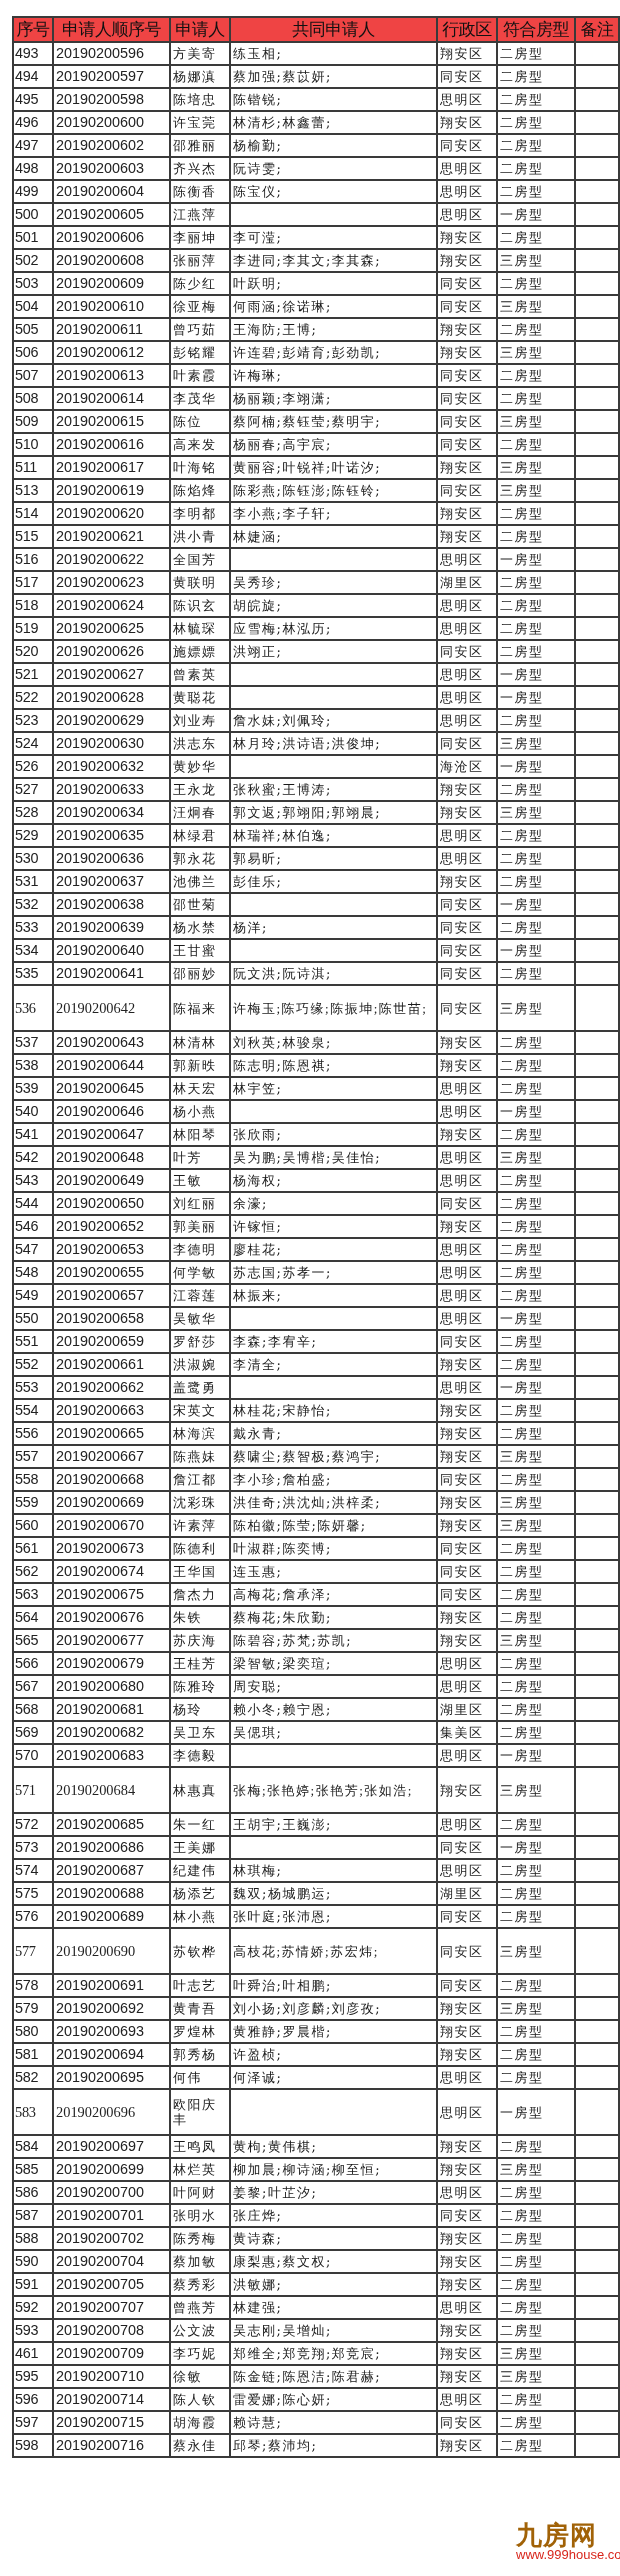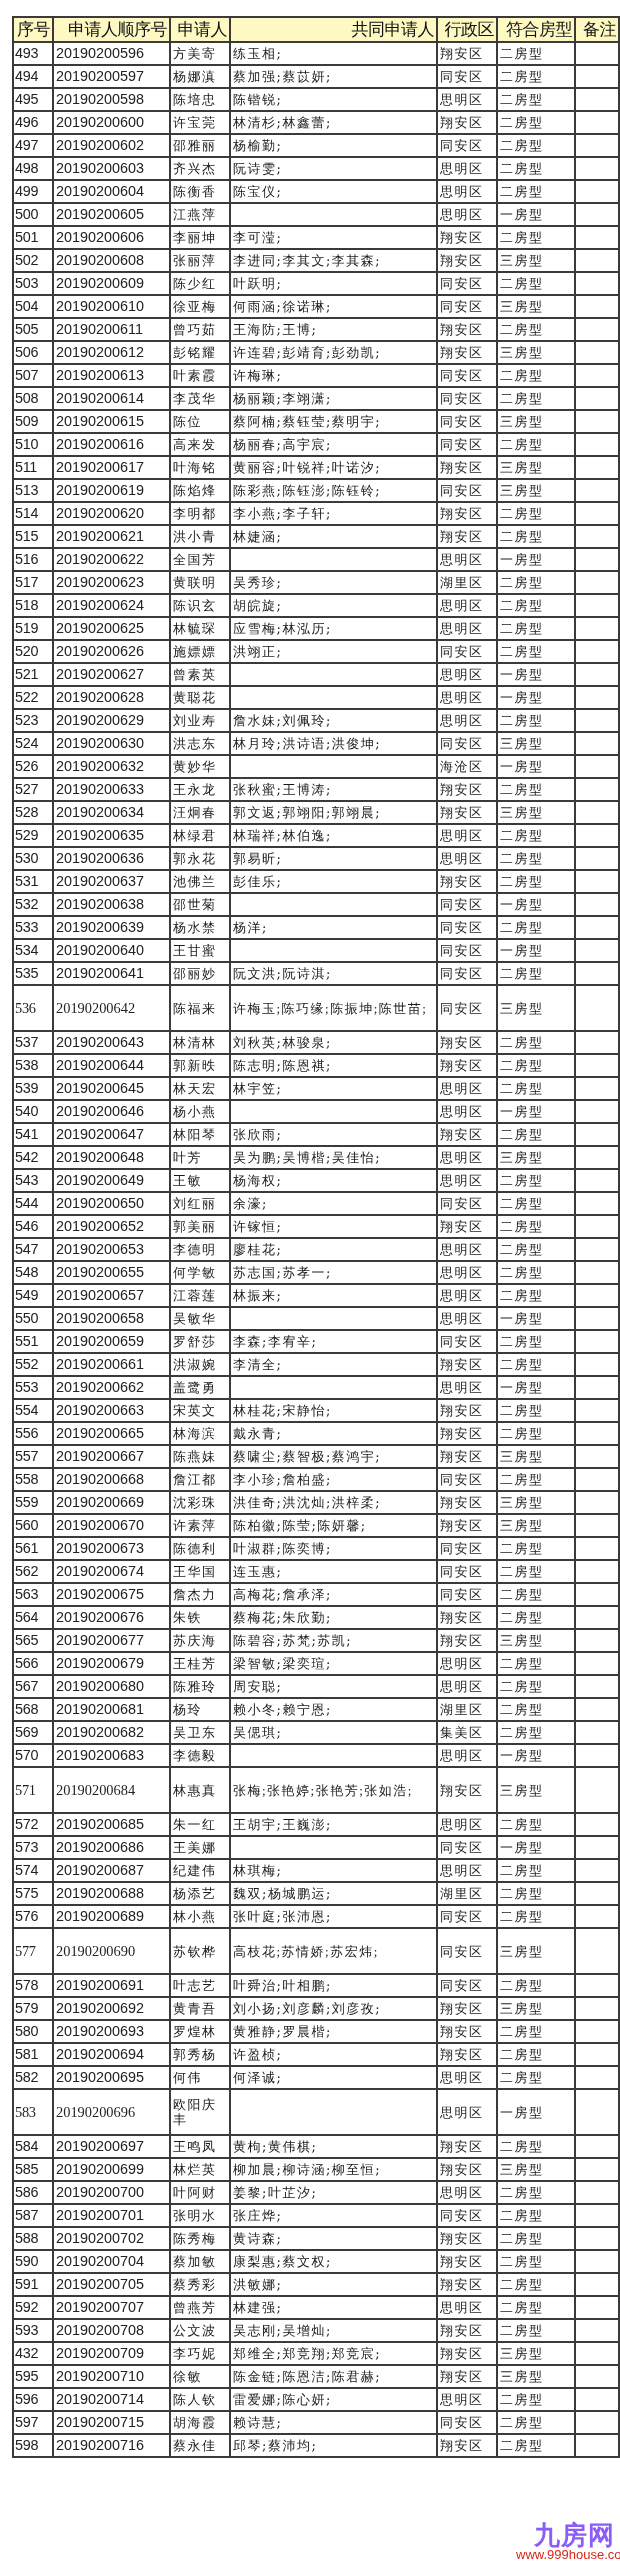--- a/index.html
+++ b/index.html
@@ -5,31 +5,31 @@
   html, body { margin: 0; padding: 0; background: #ffffff; }
   body { width: 620px; height: 2576px; position: relative; overflow: hidden;
          font-family: "DejaVu Serif", "Liberation Serif", serif; color: #1a1a1a; }
   .wrap { position: absolute; left: 12px; top: 16px; width: 606px; }
   table { border-collapse: collapse; table-layout: fixed; width: 606px; }
   col.c-no { width: 40px; } col.c-seq { width: 117px; } col.c-name { width: 60px; }
   col.c-co { width: 207px; } col.c-dist { width: 60px; } col.c-type { width: 78px; }
   col.c-note { width: 44px; }
   th, td { border: 2px solid #3a3a3a; padding: 0 2px; vertical-align: middle;
            overflow: hidden; }
-  th { height: 22px; background: #fef9c3; font-family: "DejaVu Sans", "Liberation Sans", sans-serif;
-       font-size: 17px; font-weight: normal; text-align: right; letter-spacing: -0.5px; white-space: nowrap; color:#111; }
+  th { height: 22px; background: #ef4444; font-family: "DejaVu Sans", "Liberation Sans", sans-serif;
+       font-size: 17px; font-weight: normal; text-align: center; letter-spacing: -0.5px; white-space: nowrap; color:#111; }
   td { height: 21px; font-size: 13px; line-height: 15px; }
   td.num, td.seq { font-family: "Liberation Sans", "DejaVu Sans", sans-serif; font-size: 14.4px; color: #222; }
   td.num { padding-left: 1px; letter-spacing: -0.3px; }
   td.name, td.co, td.dist, td.type { font-family: "DejaVu Serif", "Liberation Serif", serif; font-size: 13px; letter-spacing: 1.5px; }
   td.co { word-break: break-all; }
   tr.tall td { height: 44px; font-family: Liberation Serif, serif; }
   .watermark { position: absolute; left: 516px; top: 2521px; width: 99px; }
-  .wm-logo { color: #8b5cf6; font-family: "DejaVu Sans", sans-serif; font-size: 26px; font-weight: bold;
-             letter-spacing: 1px; line-height: 28px; text-align: right; }
+  .wm-logo { color: #a16207; font-family: "DejaVu Sans", sans-serif; font-size: 26px; font-weight: bold;
+             letter-spacing: 1px; line-height: 28px; }
   .wm-url { color: #d8261c; font-family: "Liberation Sans", sans-serif; font-size: 13px; line-height: 11px; }
 </style>
 </head>
 <body>
 
 <div class="wrap">
   <table>
     <colgroup>
       <col class="c-no">
         <col class="c-seq">
@@ -909,21 +909,21 @@
         <tr>
           <td class="num">593</td>
           <td class="seq">20190200708</td>
           <td class="name">公文波</td>
           <td class="co">吴志刚;吴增灿;</td>
           <td class="dist">翔安区</td>
           <td class="type">二房型</td>
           <td class="note"></td>
         </tr>
         <tr>
-          <td class="num">432</td>
+          <td class="num">461</td>
           <td class="seq">20190200709</td>
           <td class="name">李巧妮</td>
           <td class="co">郑维全;郑竞翔;郑竞宸;</td>
           <td class="dist">翔安区</td>
           <td class="type">三房型</td>
           <td class="note"></td>
         </tr>
         <tr>
           <td class="num">595</td>
           <td class="seq">20190200710</td>

